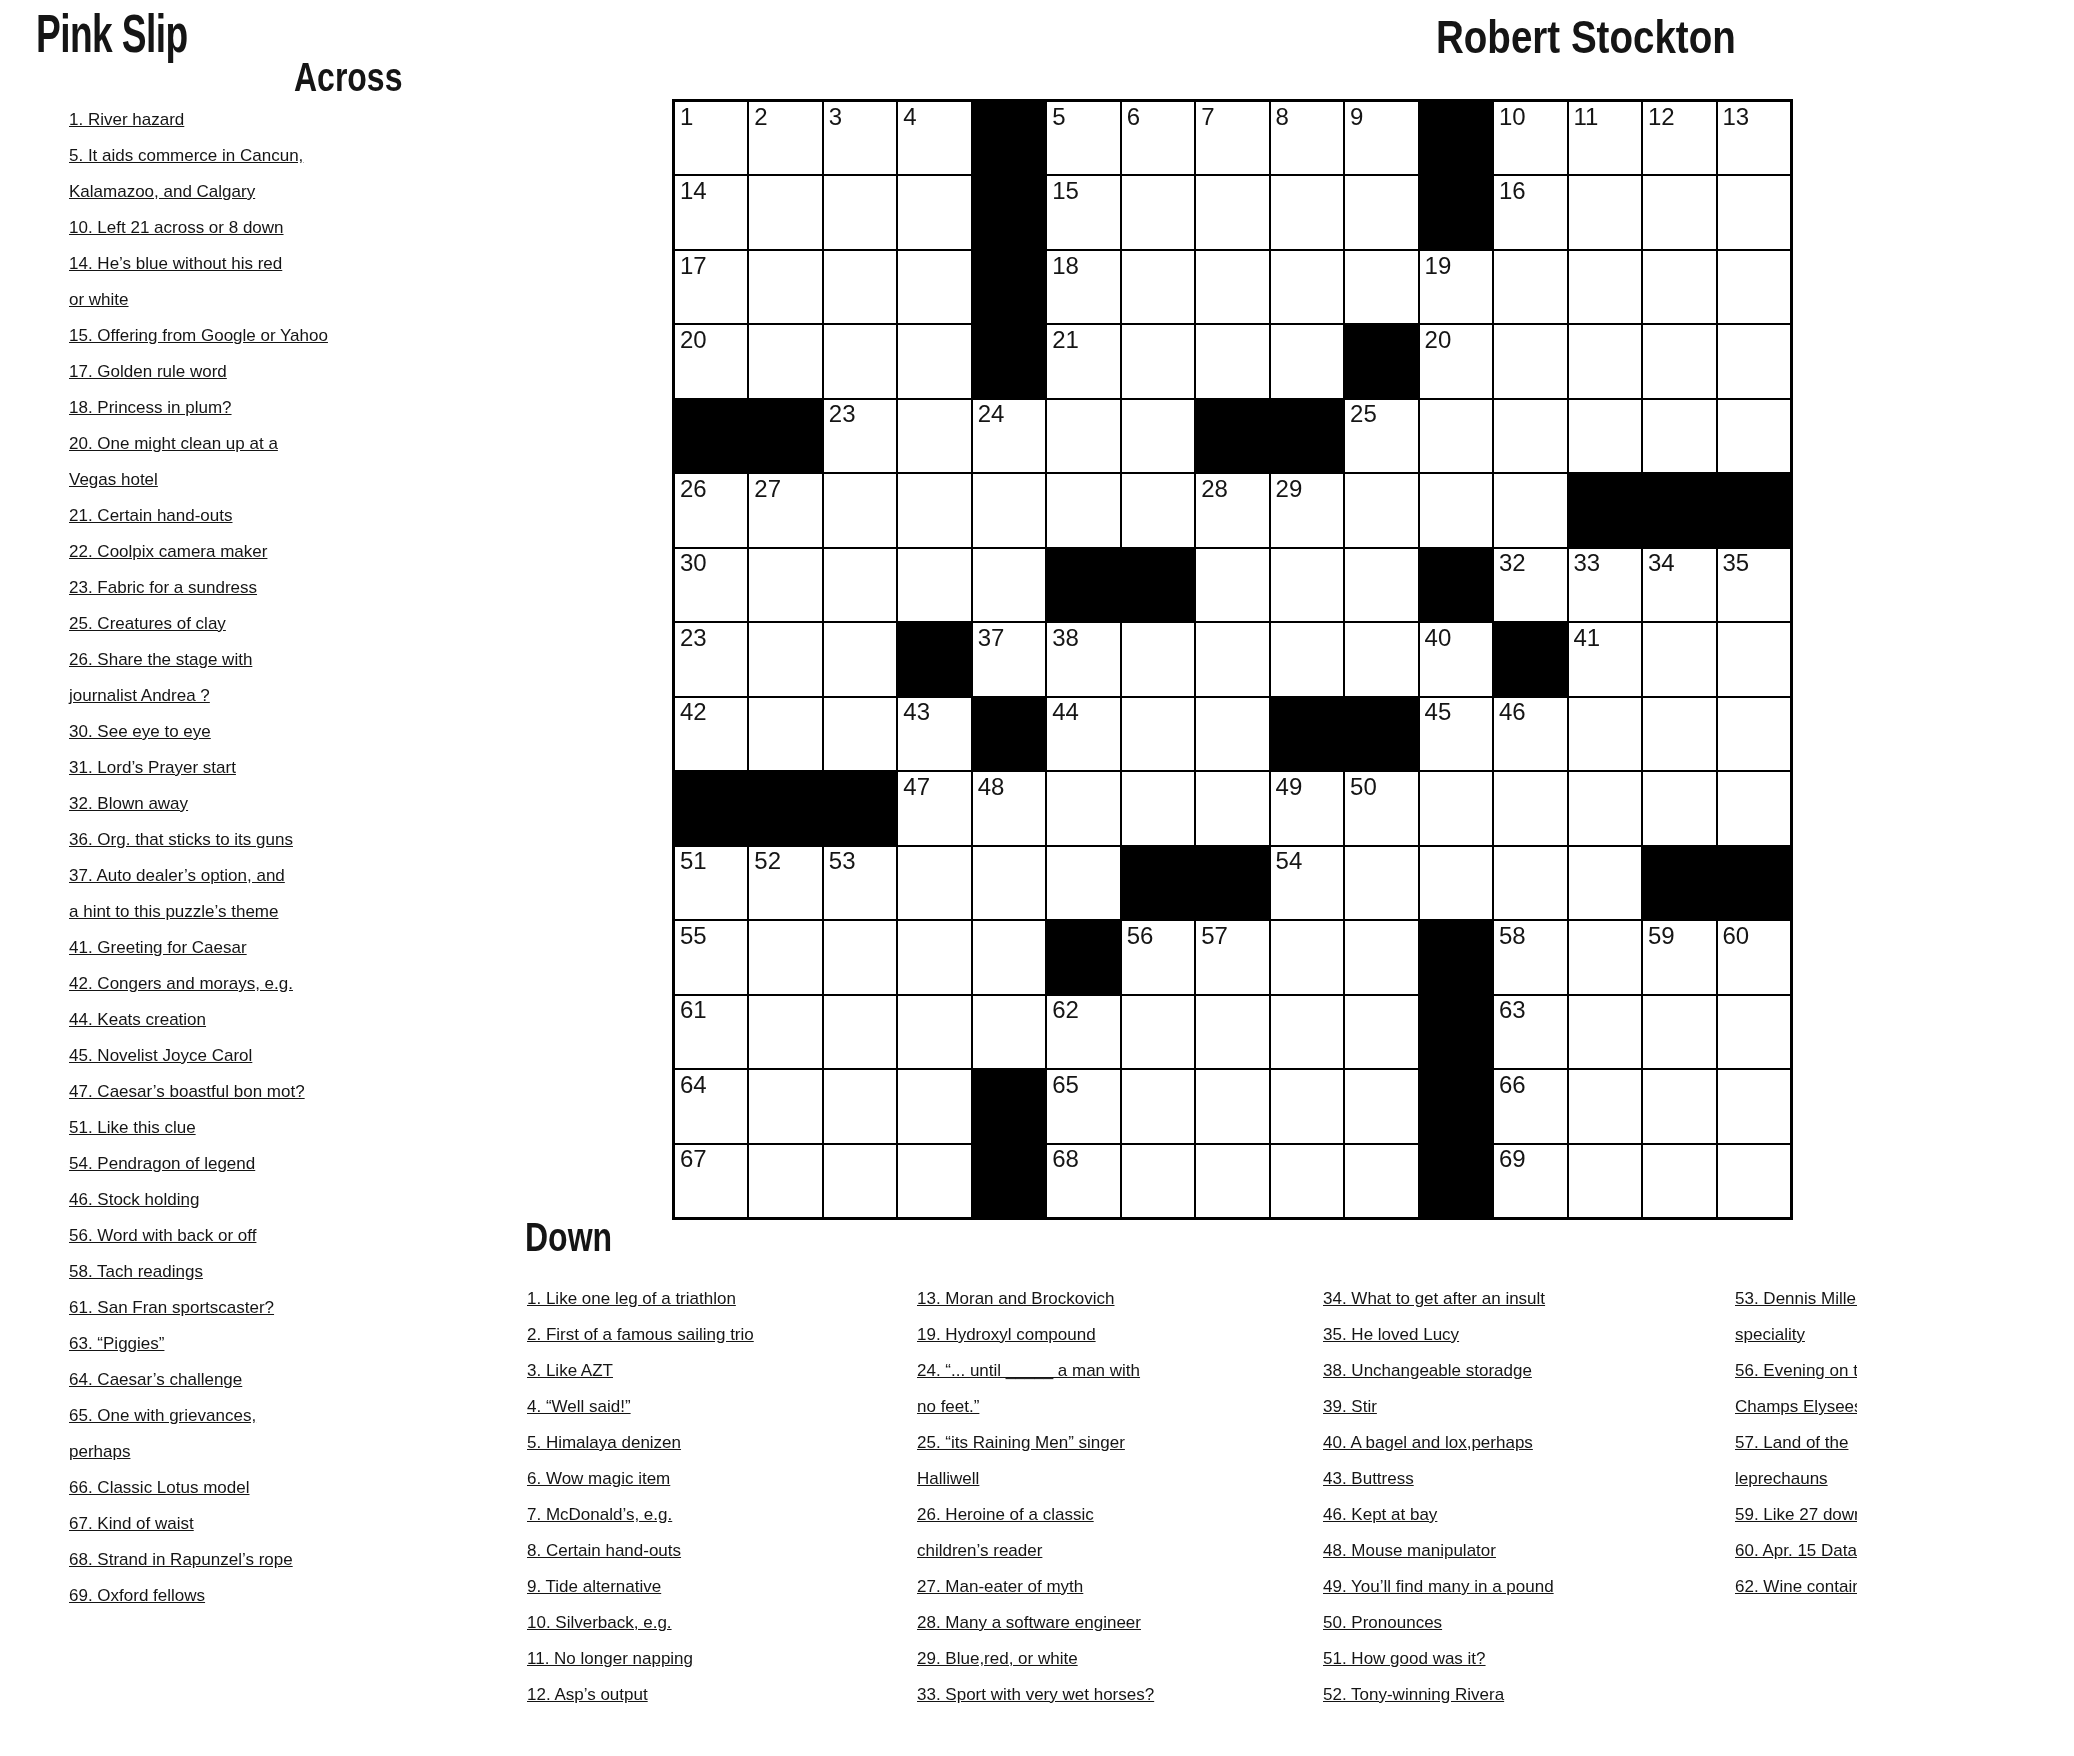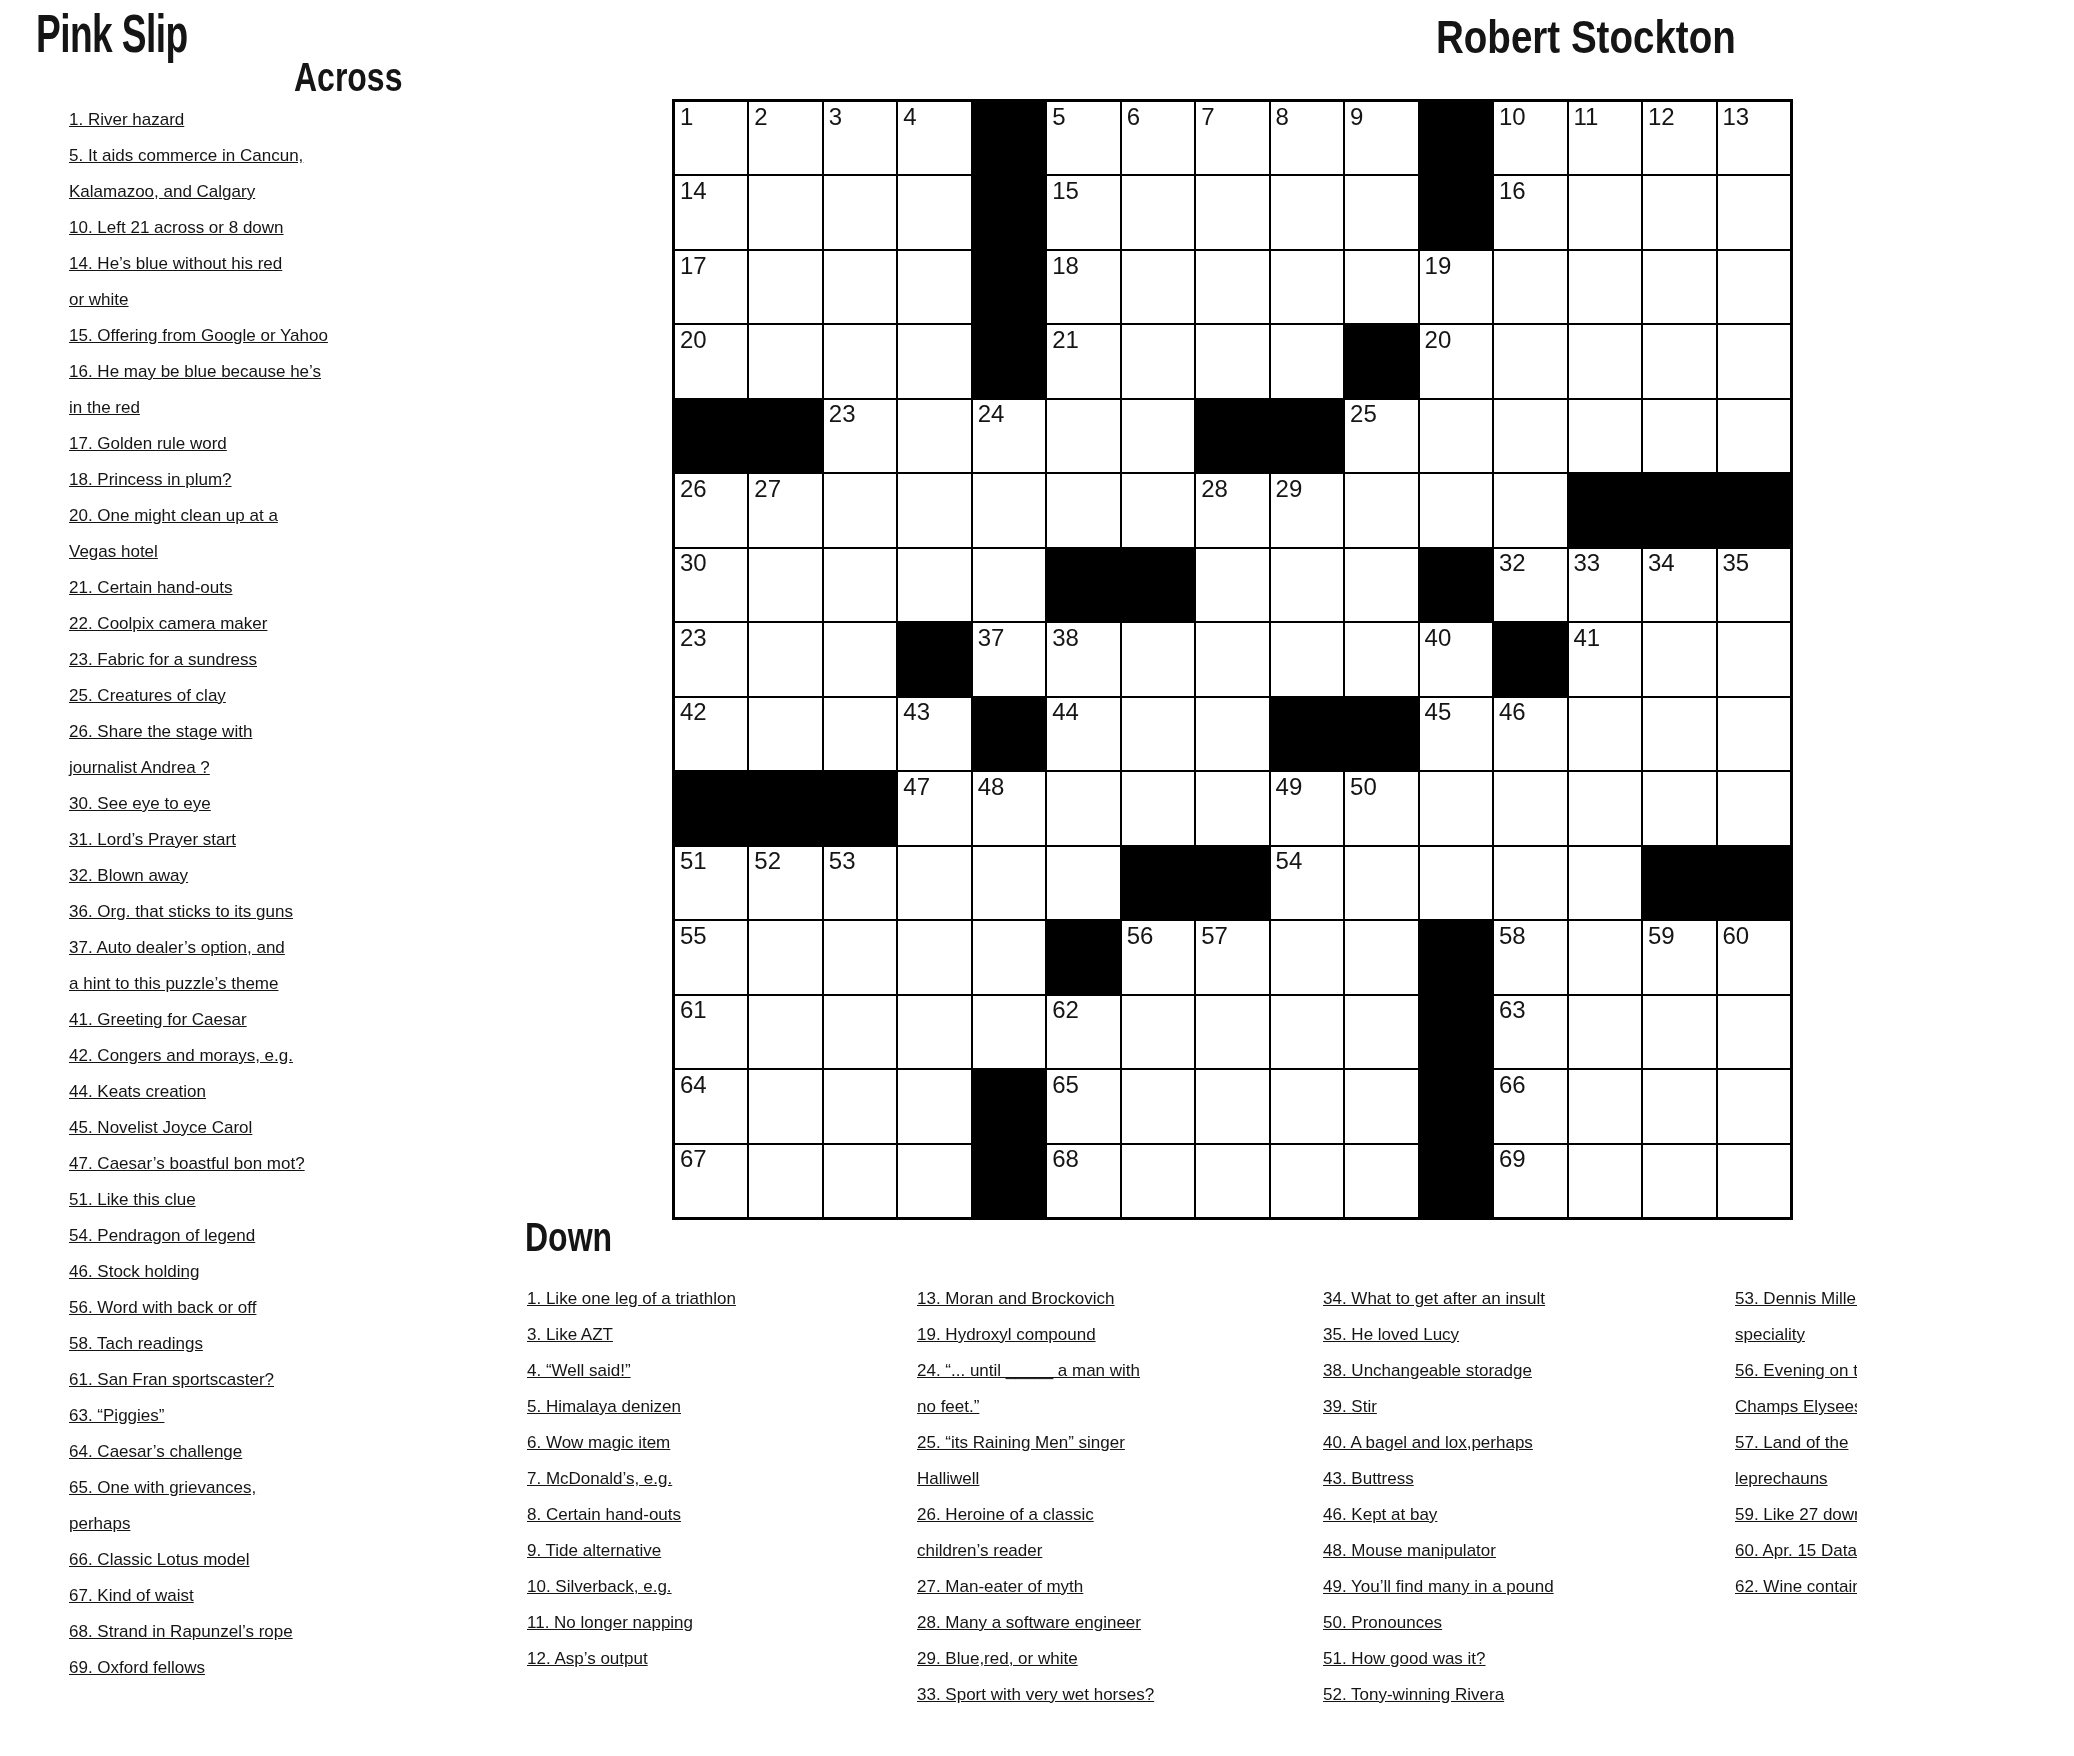--- a/index.html
+++ b/index.html
@@ -42,22 +42,20 @@
   <div class="across-head condensed">Across</div>
 
   <div id="across-list" class="clue-list">
       <div class="clue">1. River hazard</div>
       <div class="clue">5. It aids commerce in Cancun,
 Kalamazoo, and Calgary</div>
       <div class="clue">10. Left 21 across or 8 down</div>
       <div class="clue">14. He’s blue without his red
 or white</div>
       <div class="clue">15. Offering from Google or Yahoo</div>
-      <div class="clue">16. He may be blue because he’s
-in the red</div>
       <div class="clue">17. Golden rule word</div>
       <div class="clue">18. Princess in plum?</div>
       <div class="clue">20. One might clean up at a
 Vegas hotel</div>
       <div class="clue">21. Certain hand-outs</div>
       <div class="clue">22. Coolpix camera maker</div>
       <div class="clue">23. Fabric for a sundress</div>
       <div class="clue">25. Creatures of clay</div>
       <div class="clue">26. Share the stage with
 journalist Andrea ?</div>
@@ -446,20 +444,21 @@
         <span class="cnum">69</span>
       </div>
       <div class="cell"></div>
       <div class="cell"></div>
       <div class="cell"></div>
     </div>
 
   <div class="down-head condensed">Down</div>
   <div id="down-col-1" class="clue-list down-col">
       <div class="clue">1. Like one leg of a triathlon</div>
+      <div class="clue">2. First of a famous sailing trio</div>
       <div class="clue">3. Like AZT</div>
       <div class="clue">4. “Well said!”</div>
       <div class="clue">5. Himalaya denizen</div>
       <div class="clue">6. Wow magic item</div>
       <div class="clue">7. McDonald’s, e.g.</div>
       <div class="clue">8. Certain hand-outs</div>
       <div class="clue">9. Tide alternative</div>
       <div class="clue">10. Silverback, e.g.</div>
       <div class="clue">11. No longer napping</div>
       <div class="clue">12. Asp’s output</div>

